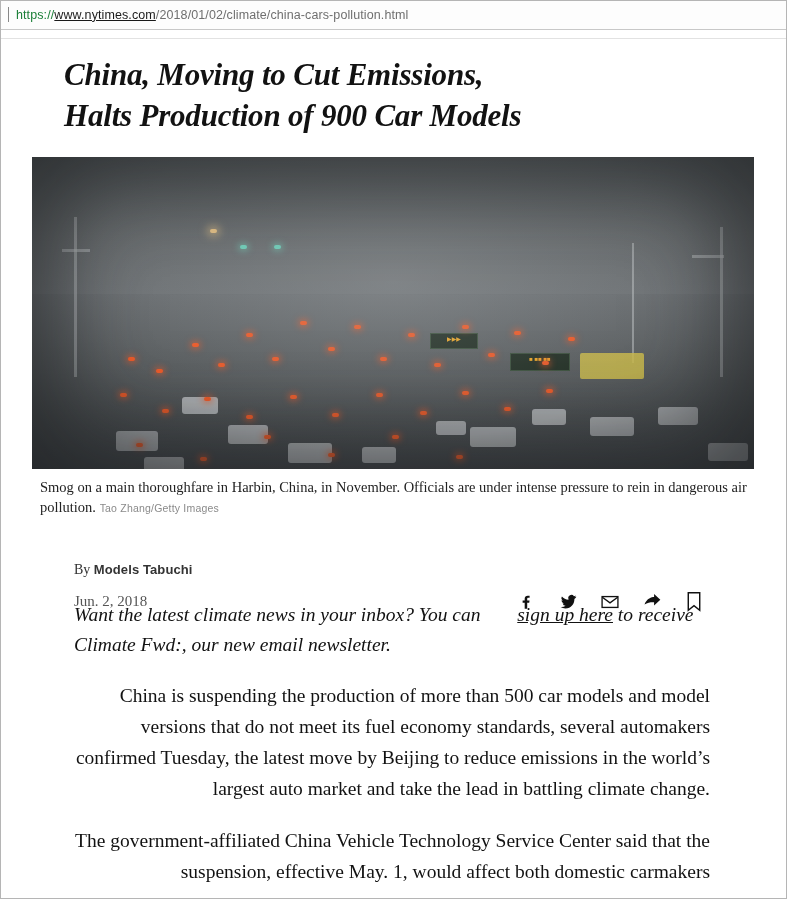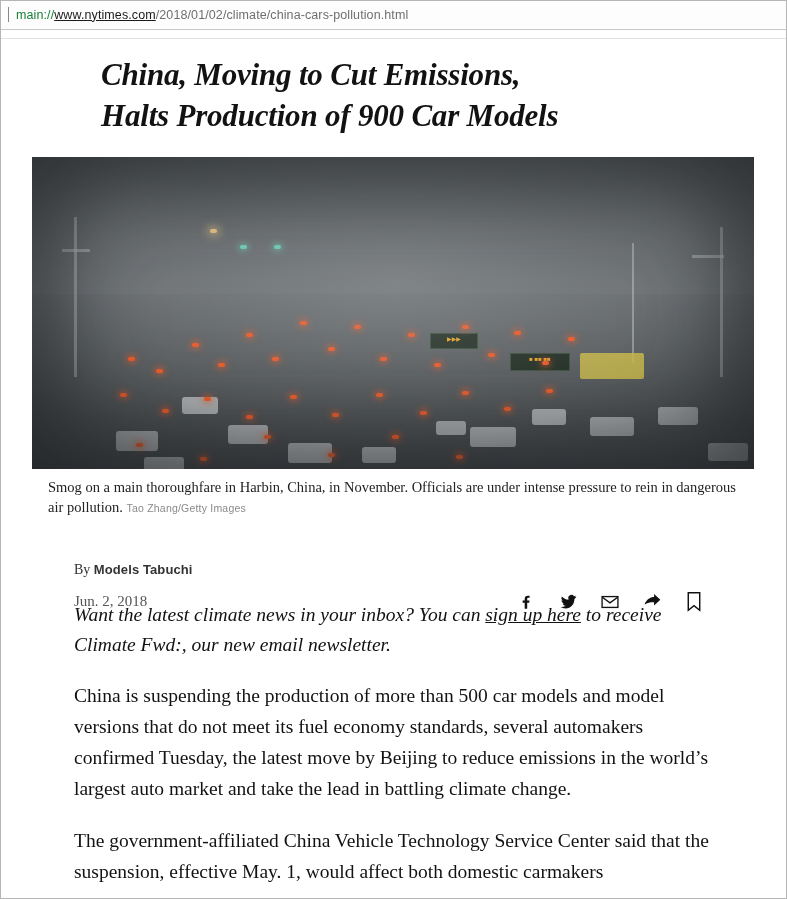--- a/index.html
+++ b/index.html
@@ -54,21 +54,21 @@
     position: relative;
   }
 
   .headline {
     font-family: "Liberation Serif", serif;
     font-style: italic;
     font-weight: bold;
     font-size: 31px;
     line-height: 1.32;
     letter-spacing: -0.2px;
-    margin: 16px 0 0 73px;
+    margin: 16px 0 0 36px;
     color: #121212;
     max-width: 640px;
   }
 
   .figure {
     margin: 20px 0 0 4px;
     width: 722px;
   }
   .photo {
     width: 722px;
@@ -128,21 +128,21 @@
     position: absolute;
     background: #d8c54a;
     border-radius: 2px;
   }
 
   .caption {
     font-family: "Liberation Serif", serif;
     font-size: 14.5px;
     line-height: 1.42;
     color: #222;
-    margin: 8px 0 0 16px;
+    margin: 8px 0 0 8px;
     max-width: 714px;
   }
   .credit {
     font-family: "Liberation Sans", sans-serif;
     font-size: 10.5px;
     color: #8a8a8a;
     letter-spacing: 0.2px;
   }
 
   .byline {
@@ -188,46 +188,48 @@
     width: 636px;
     font-family: "Liberation Serif", serif;
     font-style: italic;
     font-size: 19.5px;
     line-height: 1.52;
     color: #121212;
   }
   .standfirst a {
     color: #121212;
     text-decoration: underline;
+    margin-left: 32px;
   }
 
   .body-p {
     margin: 22px 0 0 46px;
     width: 636px;
     font-family: "Liberation Serif", serif;
     font-size: 19.5px;
     line-height: 1.58;
     color: #121212;
+    text-align: right;
   }
 
   
   .frame-edge {
     position: fixed;
     left: 0; top: 0; right: 0; bottom: 0;
     border: 1px solid #b5b5b5;
     pointer-events: none;
   }
 </style>
 </head>
 <body>
 
 <div class="urlbar">
   <div class="url-caret"></div>
   <div class="url-text">
-    <span class="url-scheme">main://</span><span class="url-host">www.nytimes.com</span><span class="url-path">/2018/01/02/climate/china-cars-pollution.html</span>
+    <span class="url-scheme">https://</span><span class="url-host">www.nytimes.com</span><span class="url-path">/2018/01/02/climate/china-cars-pollution.html</span>
   </div>
 </div>
 <div class="page-top-strip"></div>
 
 <div class="article">
 
   <h1 class="headline">
     <span>China, Moving to Cut Emissions,</span><br>
     <span>Halts Production of 900 Car Models</span>
   </h1>

